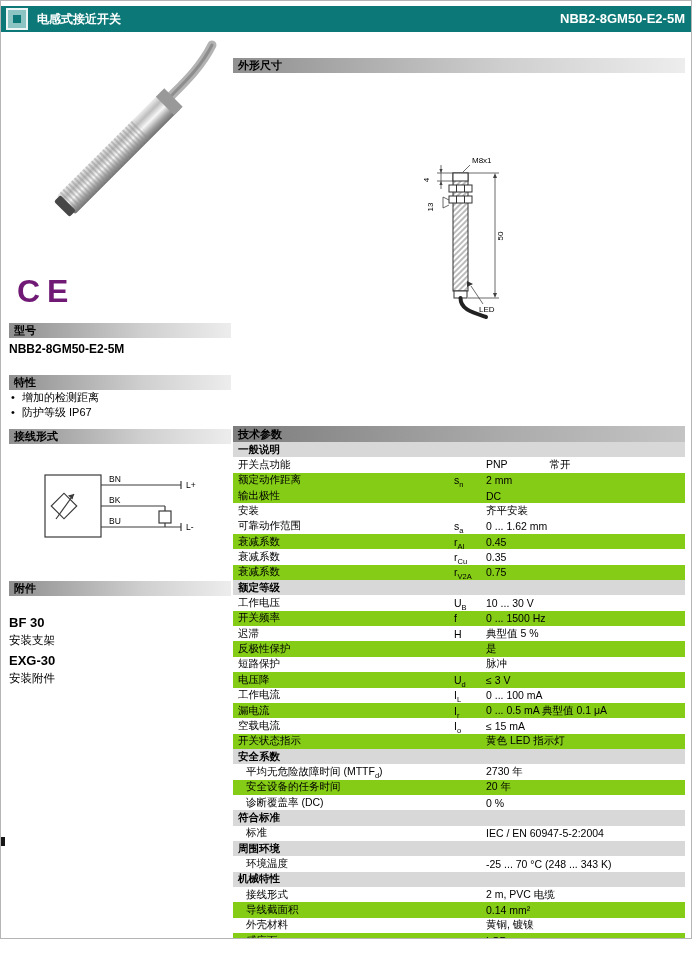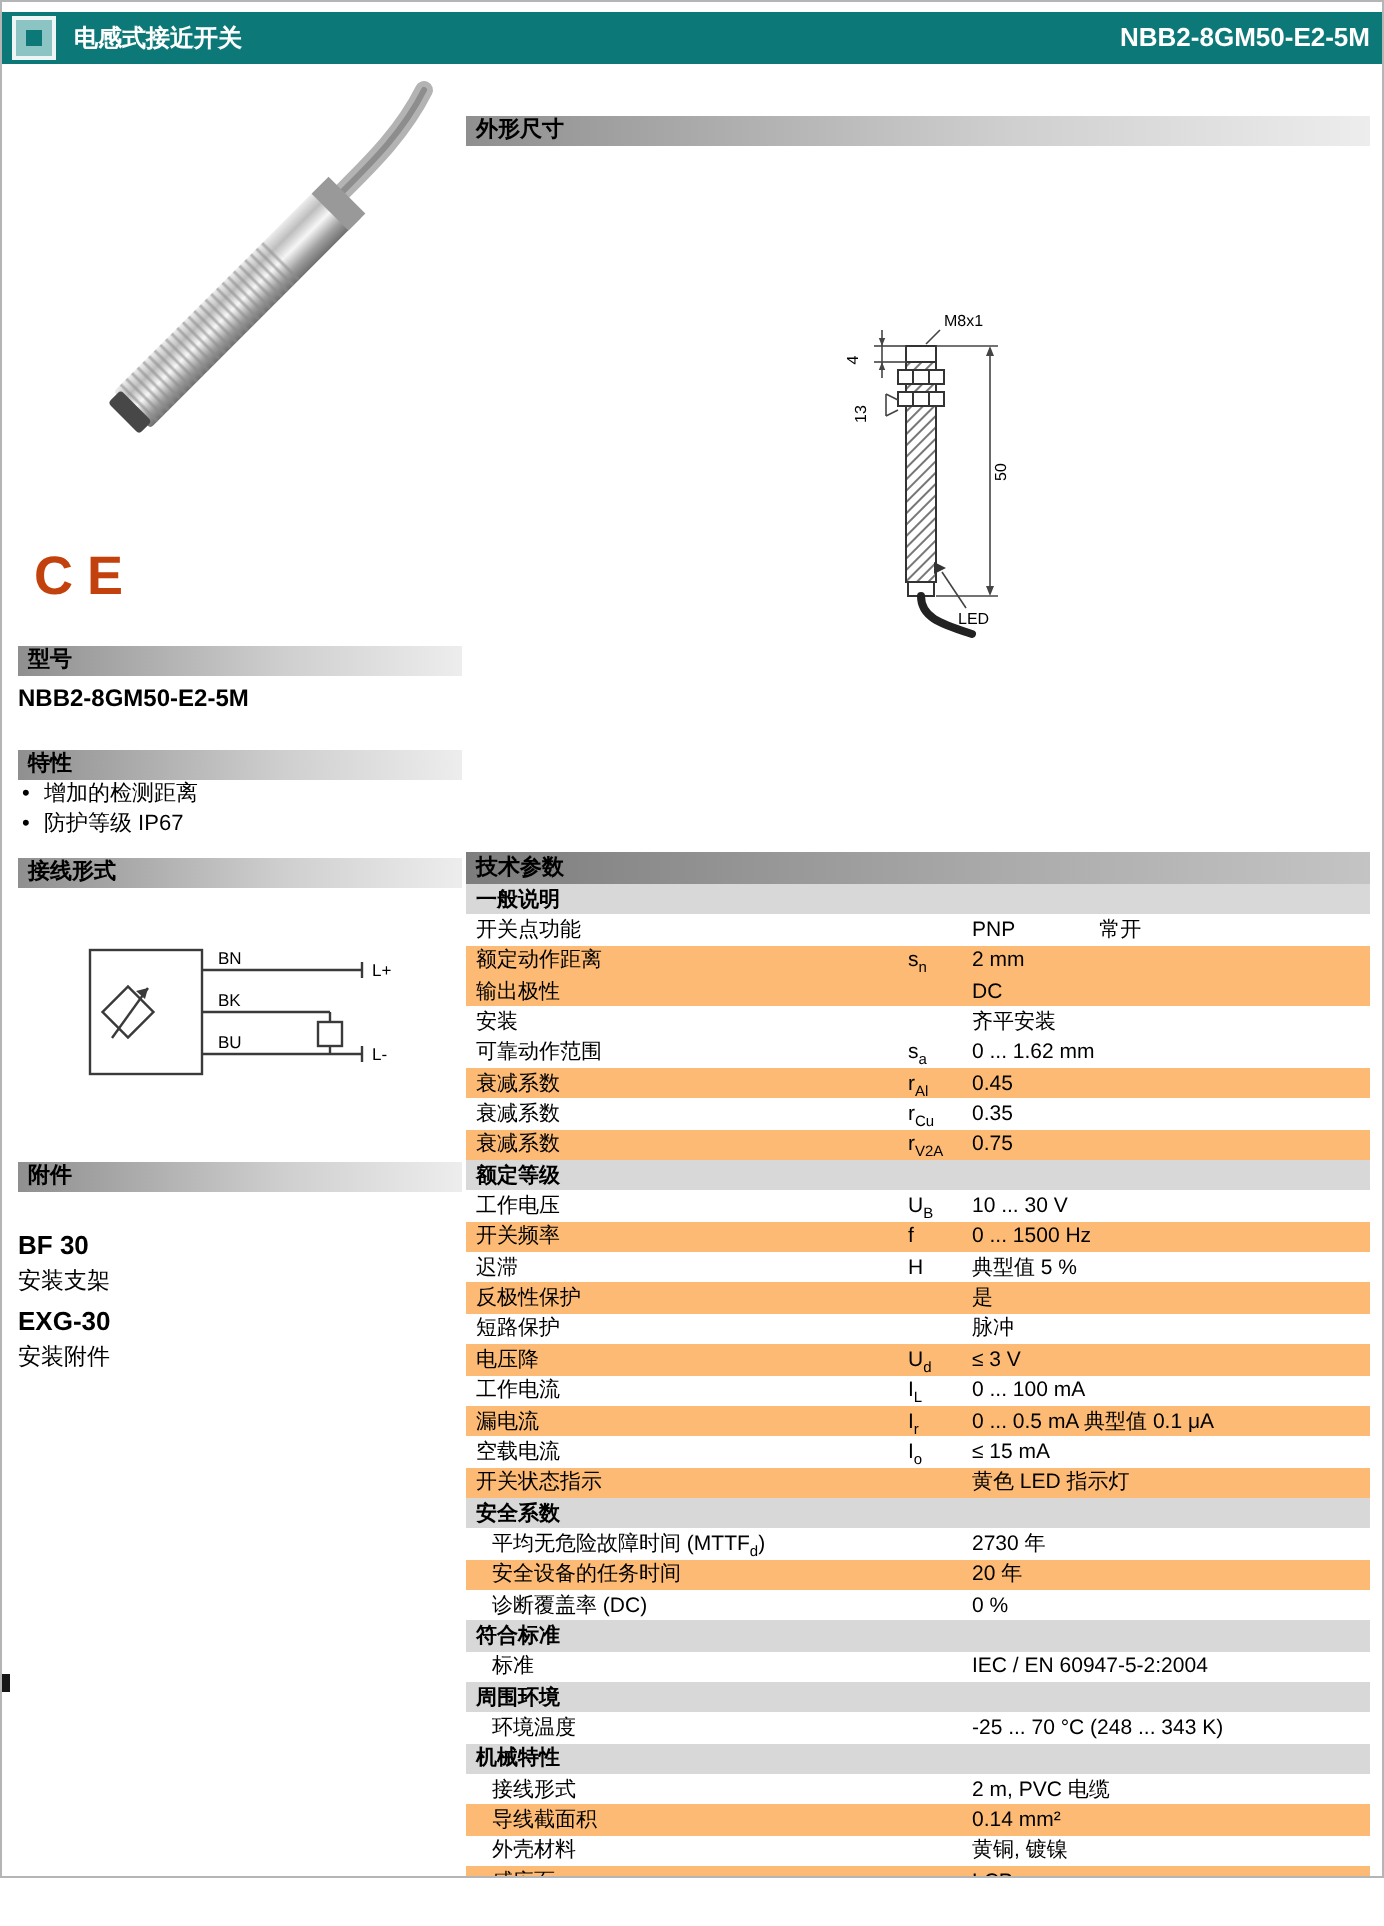--- a/index.html
+++ b/index.html
@@ -25,37 +25,37 @@
   .bar-conn{top:428px;}
   .bar-acc{top:580px;}
   .bar-dims{left:232px;width:452px;top:57px;}
   .bar-tech{
     position:absolute;left:232px;width:452px;top:425px;height:16px;box-sizing:border-box;
     background:linear-gradient(90deg,#7d7d7d 0%,#ababab 60%,#c4c4c4 100%);
     font-size:11px;font-weight:bold;line-height:16px;padding-left:5px;
   }
   
   .product-photo{position:absolute;left:8px;top:36px;}
-  .ce{position:absolute;left:16px;top:272px;font-size:27px;font-weight:bold;letter-spacing:7px;color:#c2410c;}
+  .ce{position:absolute;left:16px;top:272px;font-size:32px;font-weight:bold;letter-spacing:7px;color:#701a75;}
   .model-value{position:absolute;left:8px;top:341px;font-size:12px;font-weight:bold;}
   .features{position:absolute;left:8px;top:389px;width:222px;}
   .feat{display:flex;height:15px;font-size:11px;line-height:15px;}
   .feat::before{content:"\2022";width:11px;padding-left:2px;}
   .wiring{position:absolute;left:32px;top:458px;}
   .acc-name{position:absolute;left:8px;font-size:13px;font-weight:bold;}
   .acc-desc{position:absolute;left:8px;font-size:11.5px;}
   .acc-n1{top:614px;} .acc-d1{top:632px;text-align:right;} .acc-n2{top:652px;} .acc-d2{top:670px;}
   
   .dim-drawing{position:absolute;left:398px;top:150px;}
   .dim-drawing text{font-family:"Liberation Sans","DejaVu Sans",sans-serif;font-size:8px;fill:#000;}
   .wiring text{font-family:"Liberation Sans","DejaVu Sans",sans-serif;font-size:8.5px;fill:#000;}
   
   .tech-table{position:absolute;left:232px;top:441px;width:452px;}
   .tr{display:flex;align-items:center;height:15.35px;font-size:10.5px;overflow:hidden;}
-  .tr.odd{background:#fdba74;}
+  .tr.odd{background:#84cc16;}
   .tr.even{background:#ffffff;}
   .section-row{background:#d8d8d8;font-weight:bold;padding-left:5px;box-sizing:border-box;}
   .c-label{width:221px;padding-left:5px;box-sizing:border-box;white-space:nowrap;}
   .c-label.indent{padding-left:13px;}
   .c-sym{width:32px;white-space:nowrap;}
   .c-val{flex:1;white-space:nowrap;}
   .val2{margin-left:42px;}
   sub{font-size:7.5px;line-height:0;}
   .edge-mark{position:absolute;left:0;top:836px;width:4px;height:9px;background:#161616;}
 </style>

